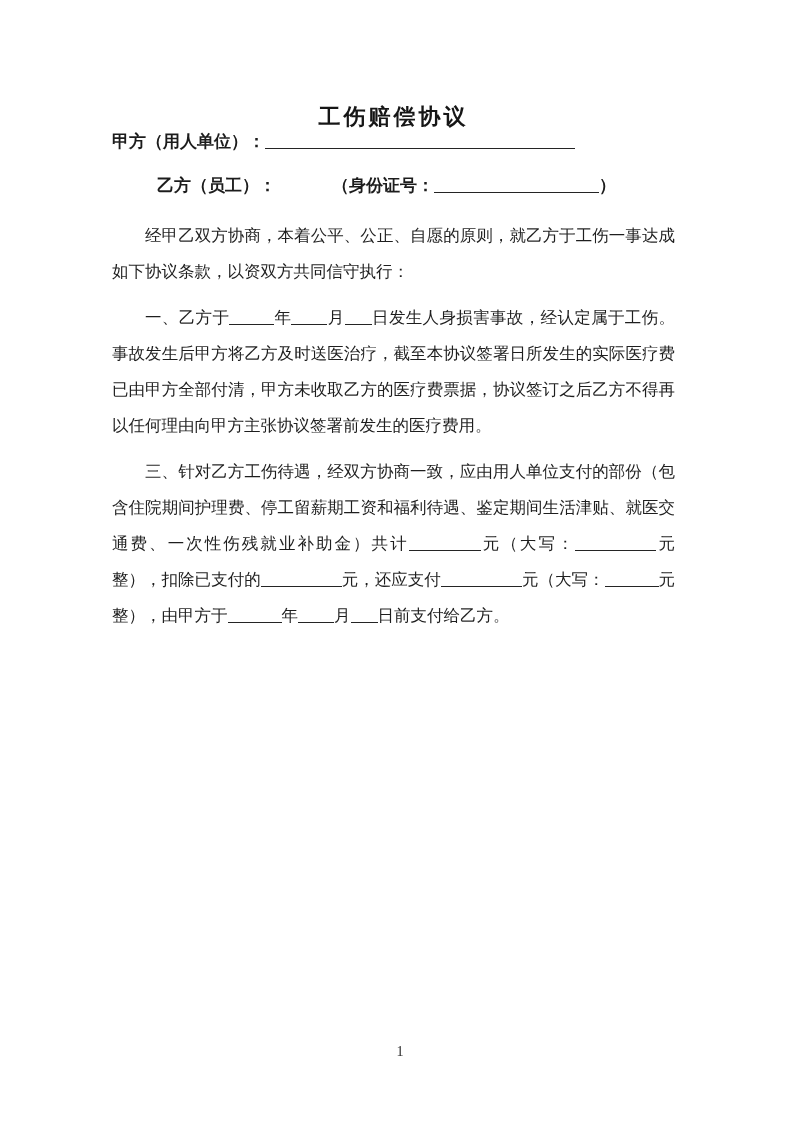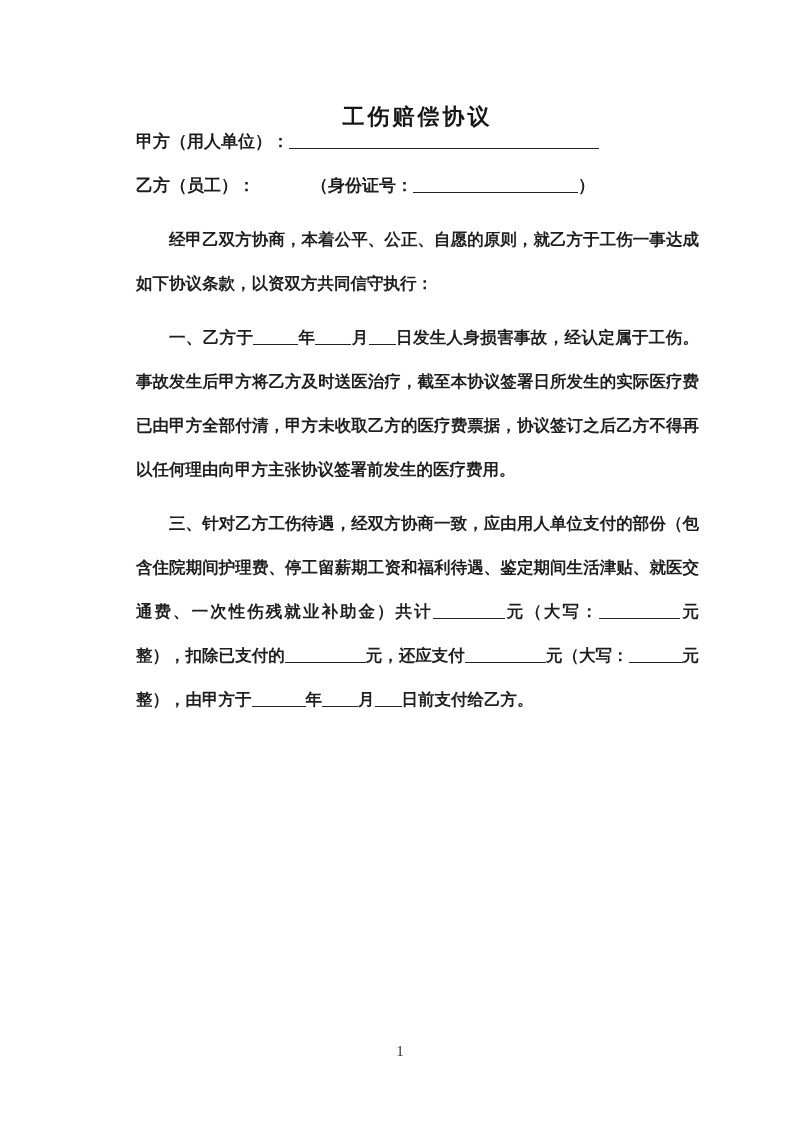--- a/index.html
+++ b/index.html
@@ -7,55 +7,55 @@
     position:relative;
     width:800px;
     height:1132px;
     background:#ffffff;
     font-family:"Liberation Serif","DejaVu Serif",serif;
     color:#1c1c1c;
     overflow:hidden;
   }
   .content {
     position:absolute;
-    left:136px;
+    left:112px;
     top:0;
     width:563px;
   }
   .doc-title {
     margin:102px 0 0 0;
     font-size:22px;
     font-weight:700;
     letter-spacing:3px;
     text-align:center;
     color:#161616;
   }
   .party-line {
     font-size:17px;
     font-weight:700;
     line-height:20px;
     white-space:nowrap;
   }
   .party-a { }
-  .party-b { margin-top:24px; }
+  .party-b { margin-top:24px;margin-left:45px; }
   .blank {
     display:inline-block;
     height:12px;
     border-bottom:1.6px solid #242424;
     vertical-align:-2px;
   }
   .blank-party-a { width:310px; }
   .blank-party-b { width:165px; }
   .party-b-gap { display:inline-block; width:56px; }
   .paragraphs { margin-top:22px; }
   .para {
     margin:0 0 10px 0;
     font-size:16.5px;
-    font-weight:700;
-    line-height:44px;
+    font-weight:400;
+    line-height:36px;
     text-align:justify;
     text-indent:2em;
     color:#1e1e1e;
   }
   .page-number {
     position:absolute;
     top:1044px;
     left:0;
     width:100%;
     text-align:center;

